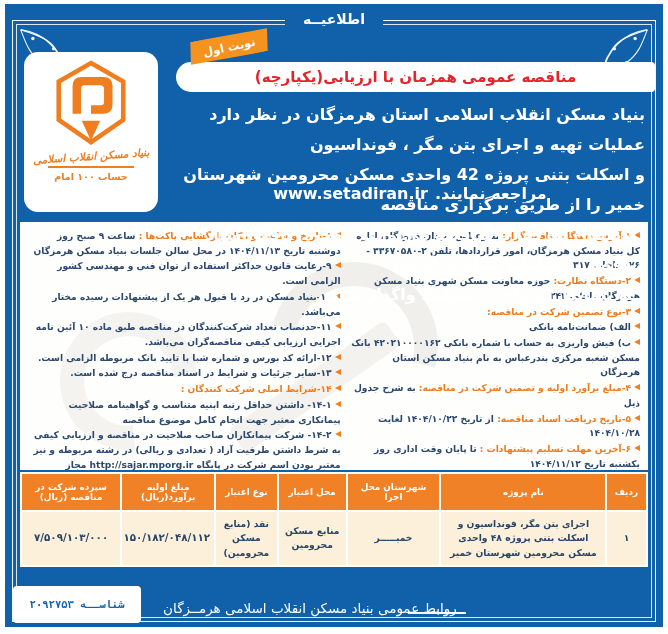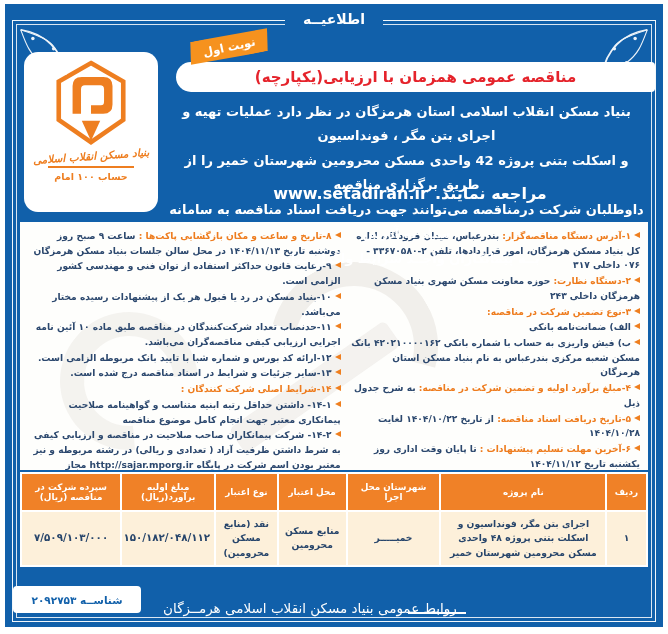--- a/index.html
+++ b/index.html
@@ -14,40 +14,40 @@
   .flourish.tr{top:24px;right:14px;}
   .flourish.tl{top:24px;left:14px;transform:scaleX(-1);}
   .logo-card{position:absolute;left:24px;top:52px;width:134px;height:160px;background:#fff;border-radius:14px;z-index:3;text-align:center;padding-top:8px;box-sizing:border-box;}
   .logo-card svg{display:block;margin:0 auto;}
   .logo-org{color:#ee7e20;font-size:10.5px;font-weight:bold;font-style:italic;white-space:nowrap;transform:rotate(-4deg);margin-top:4px;}
   .logo-divider{width:86px;height:2px;background:#ee7e20;margin:4px auto 3px;}
   .logo-account{color:#ee7e20;font-size:9.5px;font-weight:bold;letter-spacing:1px;}
   .round-badge{position:absolute;left:188px;top:34px;width:82px;height:25px;background:#f6921e;transform:rotate(-12deg);z-index:6;display:flex;align-items:center;justify-content:center;color:#fff;font-size:11.5px;font-weight:bold;clip-path:polygon(5% 0,100% 10%,95% 100%,0 90%);}
   .title-band{position:absolute;left:176px;right:13px;top:62px;height:30px;background:#fff;border-radius:16px 4px 4px 16px;display:flex;align-items:center;justify-content:center;z-index:4;}
   .title-band span{color:#e5232b;font-size:15px;font-weight:800;}
-  .intro{position:absolute;left:168px;right:23px;top:100px;color:#fff;font-weight:bold;font-size:13px;line-height:1.88;text-align:center;direction:rtl;z-index:3;}
+  .intro{position:absolute;left:168px;right:23px;top:100px;color:#fff;font-weight:bold;font-size:16px;line-height:1.88;text-align:right;direction:rtl;z-index:3;}
   .intro-last{position:absolute;left:168px;right:16px;top:184px;display:flex;direction:ltr;justify-content:center;gap:7px;color:#fff;font-weight:bold;font-size:16px;z-index:3;}
   .content{position:absolute;left:20px;right:20px;top:222px;height:248px;background:#fefefc;z-index:2;overflow:hidden;}
   .watermark{position:absolute;inset:0;z-index:0;pointer-events:none;}
   .wm-arc{position:absolute;border:24px solid #e9e6e1;border-radius:50%;opacity:.6;}
   .wm-arc.a1{width:120px;height:120px;left:250px;top:40px;border-left-color:transparent;border-bottom-color:transparent;transform:rotate(-30deg);}
   .wm-arc.a2{width:90px;height:90px;left:40px;top:90px;border-right-color:transparent;transform:rotate(40deg);opacity:.45;}
   .wm-bar{position:absolute;width:190px;height:30px;background:#e9e6e1;opacity:.5;left:200px;top:150px;transform:rotate(-35deg);border-radius:6px;}
   .details{position:relative;z-index:1;display:flex;gap:9px;direction:rtl;padding:7px 8px 0 6px;box-sizing:border-box;}
   .d-col{direction:rtl;text-align:right;color:#2c486e;font-size:9.1px;font-weight:bold;line-height:1.62;}
   .d-col.right{width:48%;}
   .d-col.left{width:52%;}
   .item{margin-bottom:1px;}
   .arrow{display:inline-block;width:0;height:0;border-top:3.5px solid transparent;border-bottom:3.5px solid transparent;border-right:6px solid #ef7f1f;margin-left:3px;vertical-align:1px;}
   .lbl{color:#ee7c1e;}
   .tender-table{position:absolute;left:20px;right:20px;top:472px;border-collapse:collapse;direction:rtl;z-index:2;width:628px;table-layout:fixed;}
   .tender-table th{background:#f08127;color:#fff;font-size:8.8px;font-weight:bold;border:2px solid #fff;padding:8px 8px;}
   .tender-table td{background:#fdf0da;color:#27456b;font-weight:bold;font-size:9.2px;border:2px solid #fff;padding:5px 4px;text-align:center;line-height:1.55;}
   .tender-table td.c5,.tender-table td.c6{font-size:10.3px;letter-spacing:.4px;}
-  .footer-id{position:absolute;left:13px;top:586px;width:128px;height:27px;background:#fff;border-radius:4px;display:flex;align-items:center;justify-content:center;color:#1160aa;font-size:10.5px;font-weight:bold;direction:rtl;z-index:5;}
+  .footer-id{position:absolute;left:13px;top:586px;width:128px;height:37px;background:#fff;border-radius:4px;display:flex;align-items:center;justify-content:center;color:#1160aa;font-size:10.5px;font-weight:bold;direction:rtl;z-index:5;font-family:Liberation Mono, monospace;}
   .footer-pub{position:absolute;left:0;right:48px;top:600px;text-align:center;color:#fff;font-size:13.5px;font-weight:400;direction:rtl;z-index:4;}
   .footer-line{position:absolute;left:408px;top:612px;width:58px;height:2px;background:#fff;z-index:4;}
 </style>
 </head>
 <body>
 
 <div class="page">
   <div class="blue-panel">
 
     <div class="notice-title">

